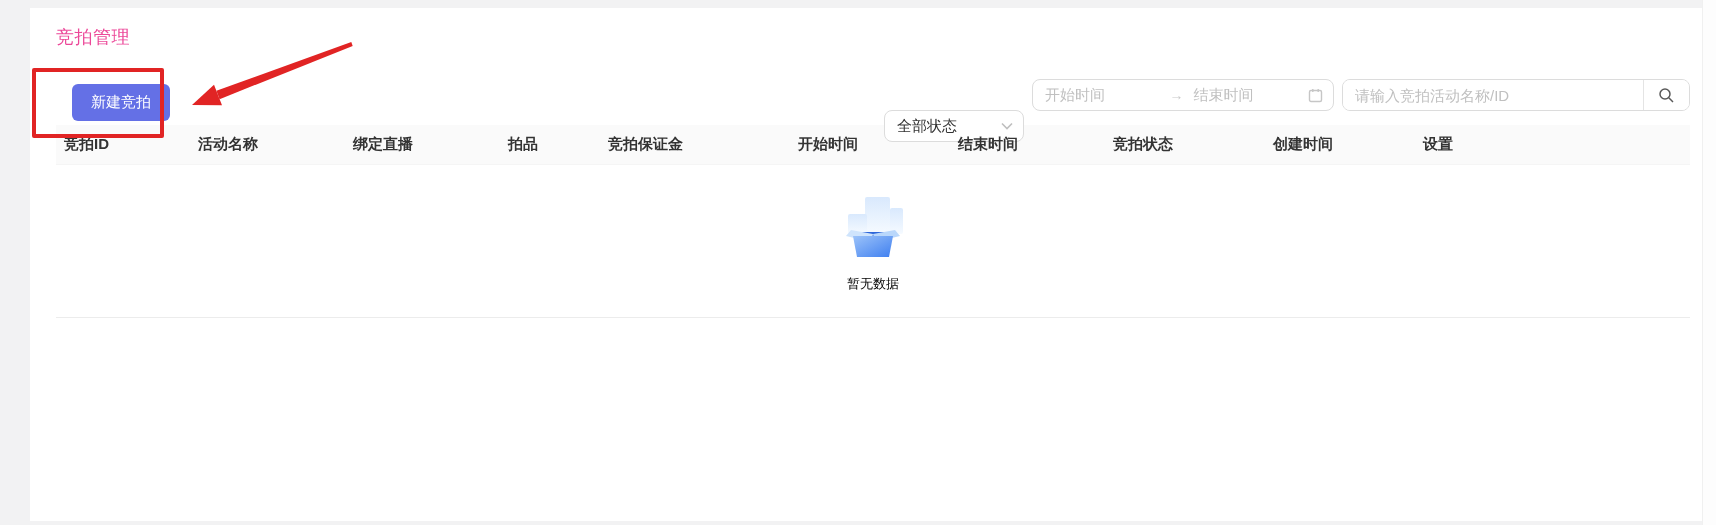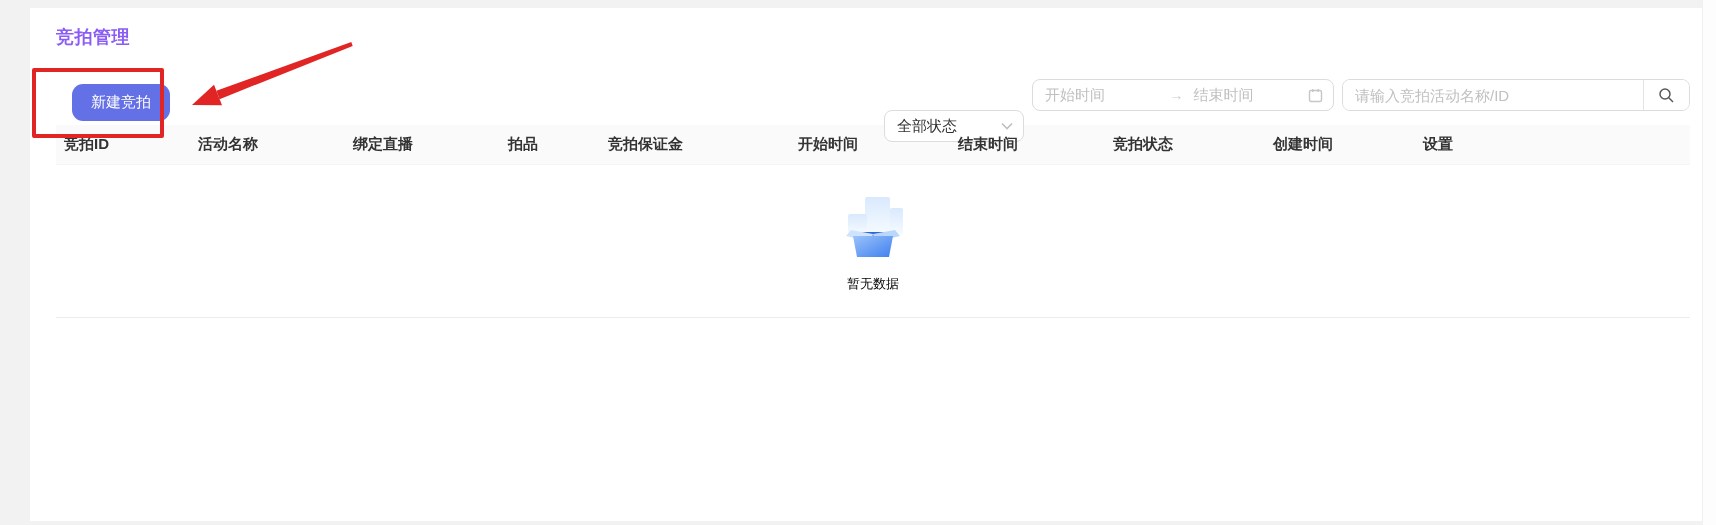--- a/index.html
+++ b/index.html
@@ -12,37 +12,37 @@
     color: #333;
   }
   .card {
     position: absolute;
     left: 30px; top: 8px; right: 14px; bottom: 4px;
     background: #ffffff;
     padding: 17px 12px 0 26px;
   }
   .page-title {
     font-size: 18px;
-    font-weight: 700;
-    color: #8b5cf6;
+    font-weight: 400;
+    color: #ec4899;
     letter-spacing: .5px;
   }
   .toolbar {
     margin-top: 30px;
     display: flex;
     align-items: flex-start;
     height: 42px;
   }
   .btn-primary {
     margin-top: 5px;
     margin-left: 16px;
     width: 98px;
     height: 37px;
     border: none;
-    border-radius: 11px;
+    border-radius: 6px;
     background: #6470e6;
     color: #ffffff;
     font-size: 15px;
     font-family: inherit;
     cursor: pointer;
   }
   .toolbar-spacer { flex: 1; }
   .filters { display: flex; gap: 8px; }
   .control {
     height: 32px;

